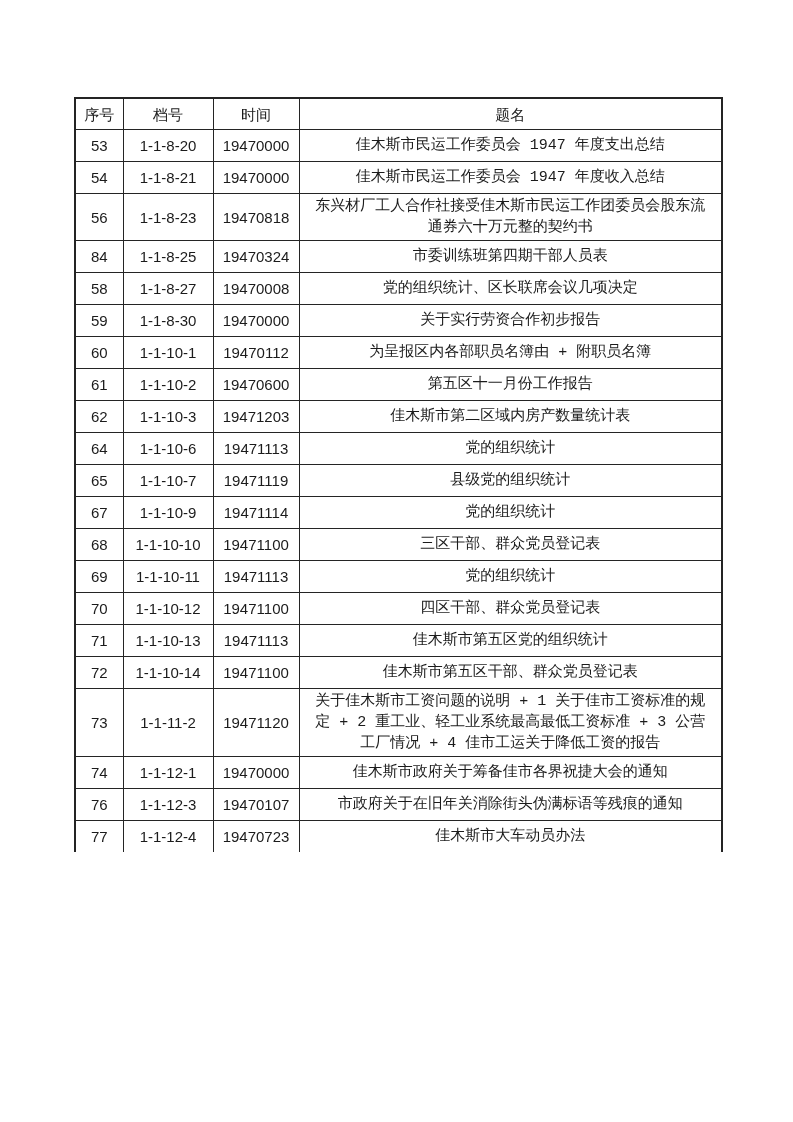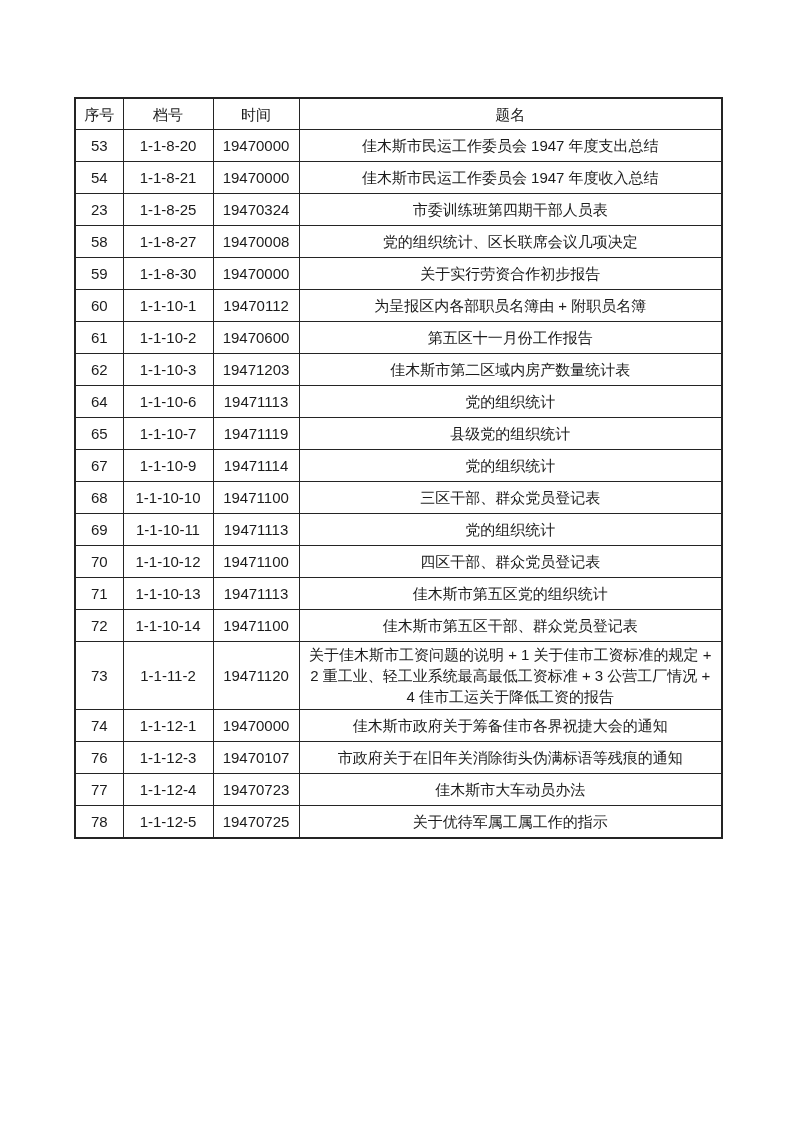--- a/index.html
+++ b/index.html
@@ -36,20 +36,21 @@
     line-height: 21px;
     height: 27px;
     font-weight: normal;
     word-break: break-all;
   }
   .archive-table th {
     height: 26px;
   }
   .archive-table td.title-cell {
     padding: 2px 9px;
+    font-family: Liberation Mono, monospace;
   }
   col.col-no   { width: 48px; }
   col.col-file { width: 90px; }
   col.col-date { width: 86px; }
   col.col-title{ width: 423px; }
 </style>
 </head>
 <body>
 
 <div class="page">
@@ -75,21 +76,27 @@
     <td>19470000</td>
     <td class="title-cell">佳木斯市民运工作委员会 1947 年度支出总结</td>
   </tr>
         <tr>
     <td>54</td>
     <td>1-1-8-21</td>
     <td>19470000</td>
     <td class="title-cell">佳木斯市民运工作委员会 1947 年度收入总结</td>
   </tr>
         <tr>
-    <td>23</td>
+    <td>56</td>
+    <td>1-1-8-23</td>
+    <td>19470818</td>
+    <td class="title-cell">东兴材厂工人合作社接受佳木斯市民运工作团委员会股东流通券六十万元整的契约书</td>
+  </tr>
+        <tr>
+    <td>84</td>
     <td>1-1-8-25</td>
     <td>19470324</td>
     <td class="title-cell">市委训练班第四期干部人员表</td>
   </tr>
         <tr>
     <td>58</td>
     <td>1-1-8-27</td>
     <td>19470008</td>
     <td class="title-cell">党的组织统计、区长联席会议几项决定</td>
   </tr>

